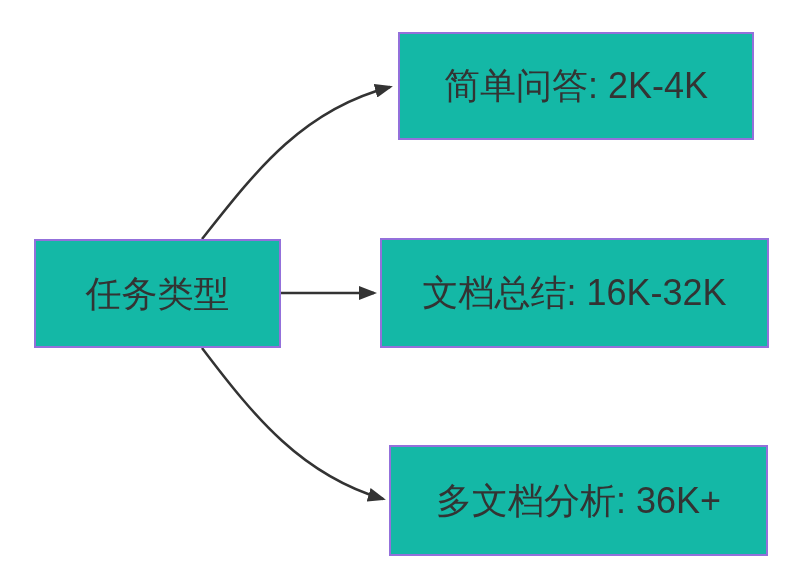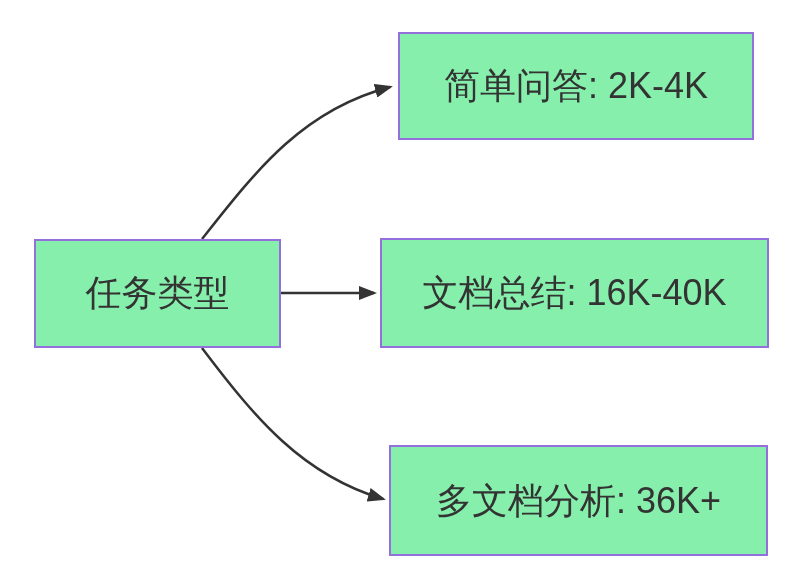--- a/index.html
+++ b/index.html
@@ -27,34 +27,34 @@
     stroke: #333333;
     stroke-width: 2.5px;
   }
   .arrowhead {
     fill: #333333;
     stroke: none;
   }
   .node {
     position: absolute;
     box-sizing: border-box;
-    background: #86efac;
+    background: #14b8a6;
     border: 2.5px solid #9370DB;
     display: flex;
     align-items: center;
     justify-content: center;
   }
   .node-label {
     color: #333333;
     font-size: 36px;
     line-height: 1.2;
     white-space: nowrap;
     text-align: center;
   }
-  .node-root { left: 34px;  top: 239px; width: 247px; height: 109px; font-family: Liberation Serif, serif; }
+  .node-root { left: 34px;  top: 239px; width: 247px; height: 109px; }
   .node-a    { left: 398px; top: 32px;  width: 356px; height: 108px; }
   .node-b    { left: 380px; top: 238px; width: 389px; height: 110px; }
   .node-c    { left: 389px; top: 445px; width: 379px; height: 111px; }
 </style>
 </head>
 <body>
 
 <div class="canvas">
 
   <svg class="edges" width="787" height="572" viewBox="0 0 787 572" xmlns="http://www.w3.org/2000/svg">
@@ -70,20 +70,20 @@
 
   <div class="node node-root">
     <span class="node-label">任务类型</span>
   </div>
 
   <div class="node node-a">
     <span class="node-label">简单问答: 2K-4K</span>
   </div>
 
   <div class="node node-b">
-    <span class="node-label">文档总结: 16K-40K</span>
+    <span class="node-label">文档总结: 16K-32K</span>
   </div>
 
   <div class="node node-c">
     <span class="node-label">多文档分析: 36K+</span>
   </div>
 
 </div>
 
 </body></html>

